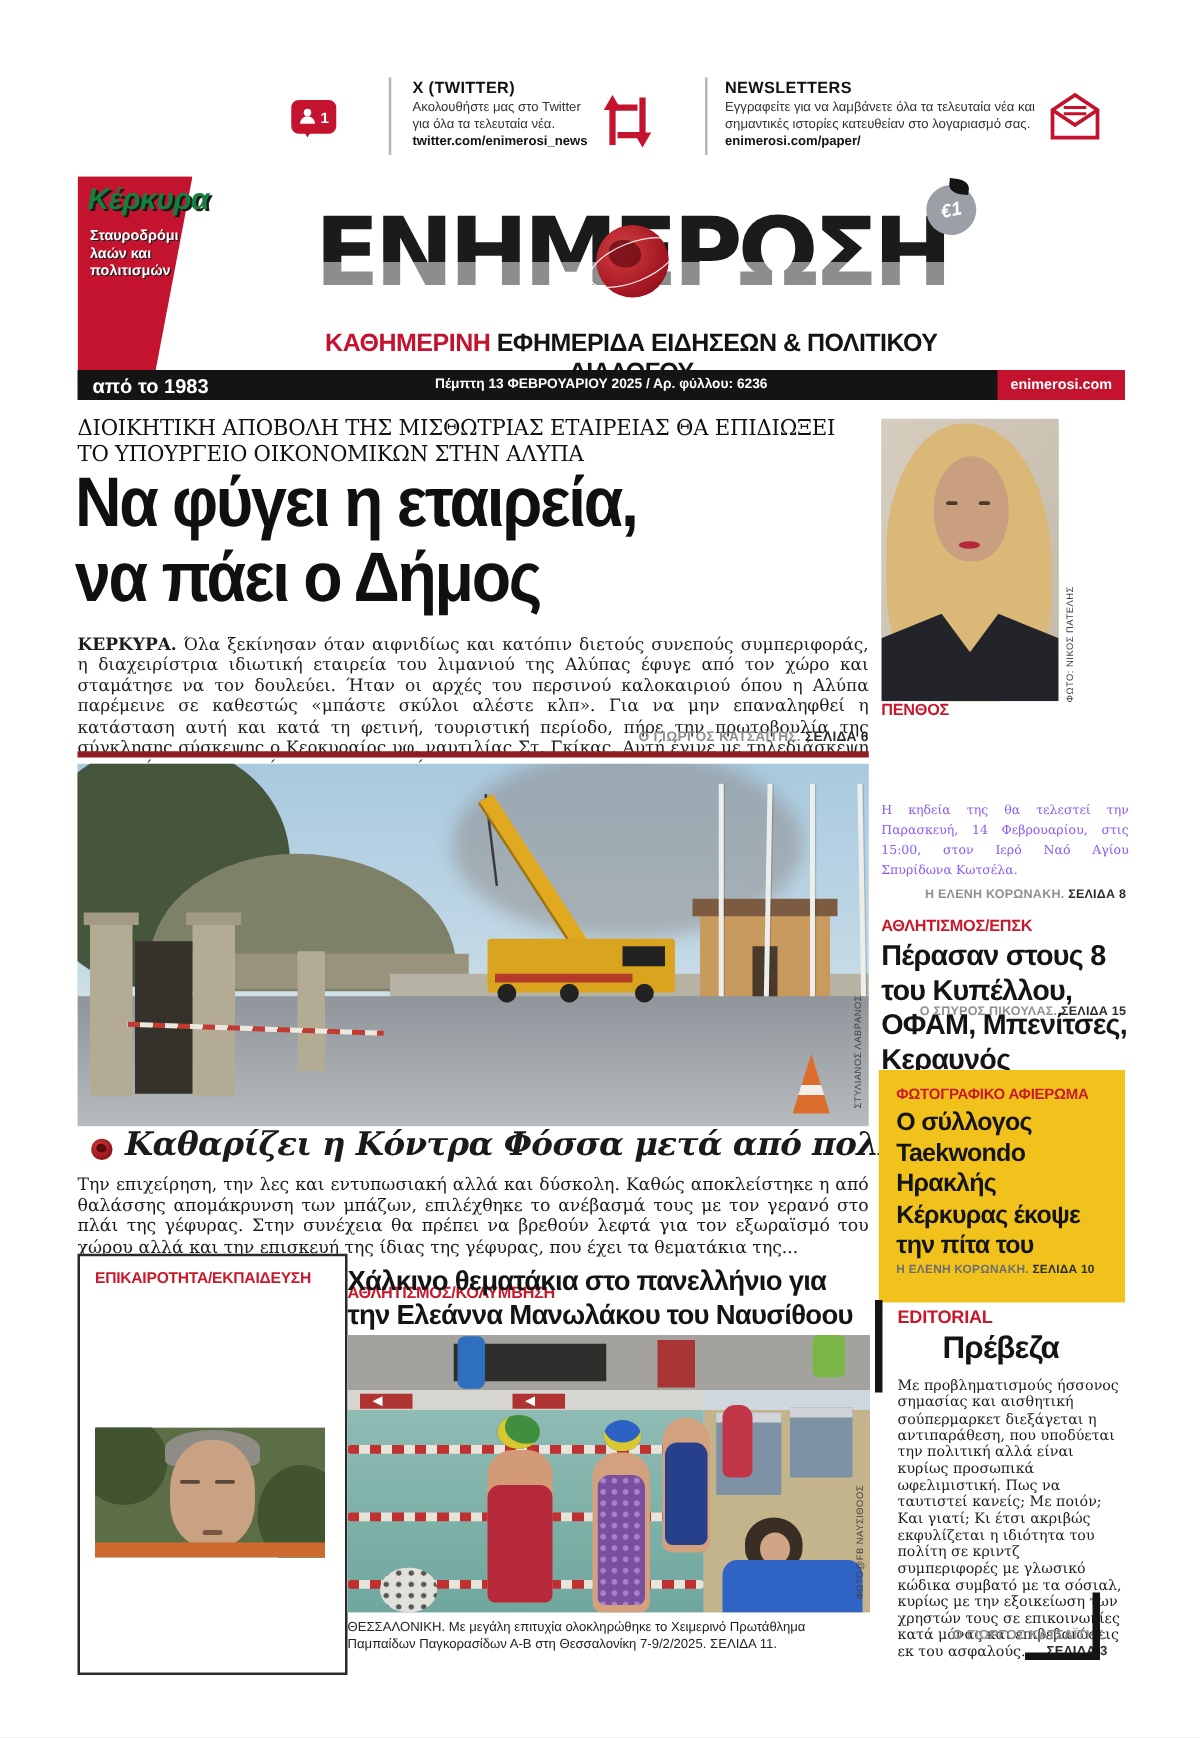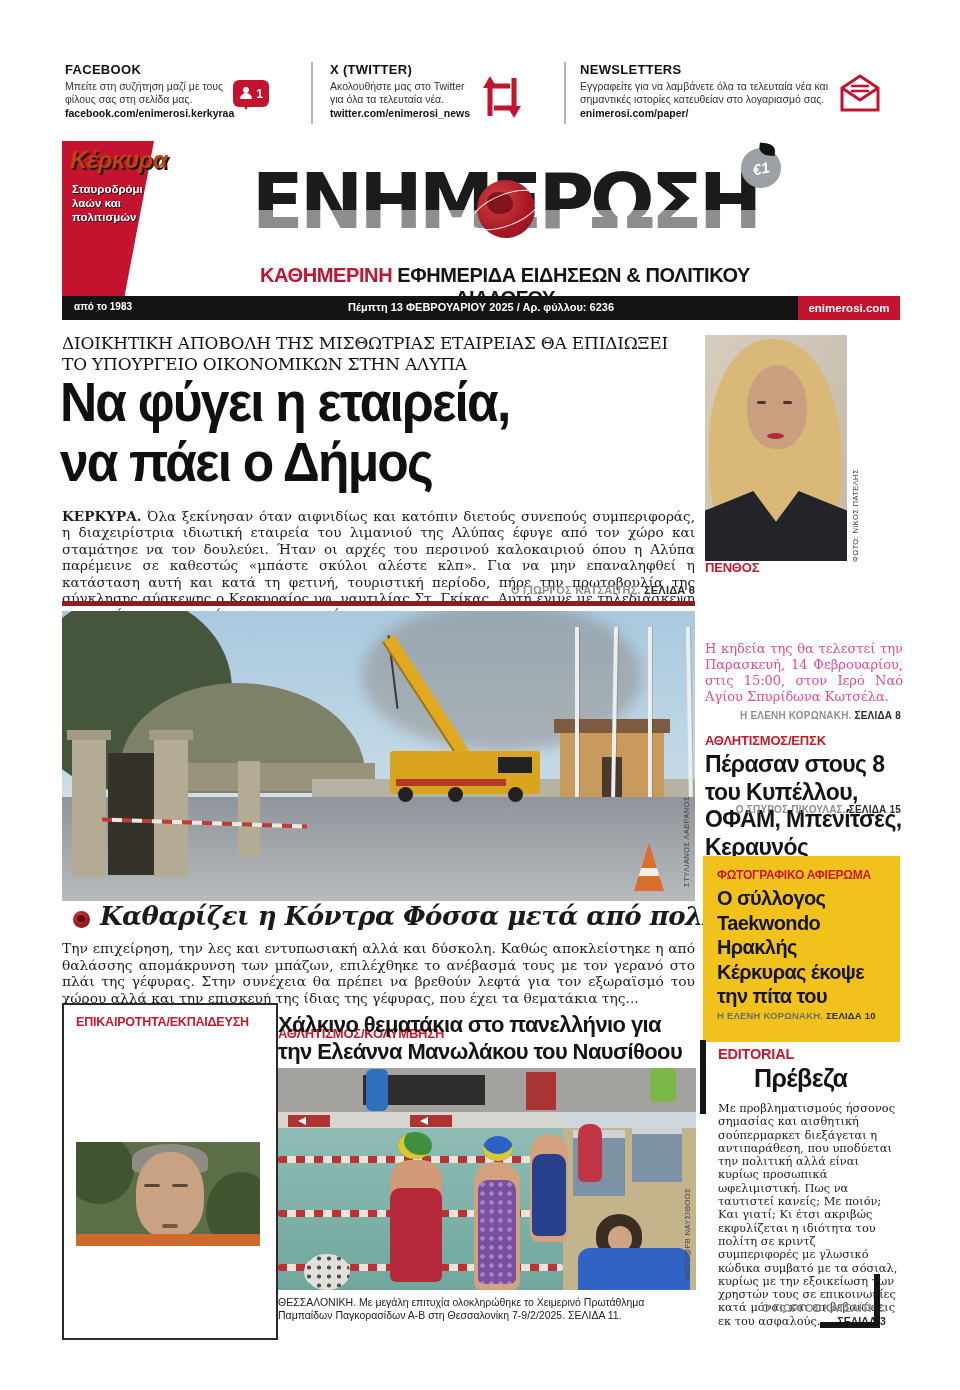--- a/index.html
+++ b/index.html
@@ -17,21 +17,21 @@
            display:flex;align-items:center;justify-content:flex-end;padding-right:6px;box-sizing:border-box;
            font-size:12px;font-weight:800;}
   .fb-icon::after{content:"";position:absolute;left:7px;bottom:-9px;border:6px solid transparent;border-top:10px solid #c3132e;}
   .fb-person{position:absolute;left:7px;top:7px;width:12px;height:12px;}
   .fb-person::before{content:"";position:absolute;left:3px;top:0;width:6px;height:6px;border-radius:50%;background:#fff;}
   .fb-person::after{content:"";position:absolute;left:0;top:6px;width:12px;height:6px;border-radius:6px 6px 0 0;background:#fff;}
 
   
   .region-shape{left:62px;top:141px;width:92px;height:155px;background:#c3132e;
                 clip-path:polygon(0 0,100% 0,68% 100%,0 100%);}
-  .region-title{left:70px;top:146px;font-size:24px;font-weight:800;font-style:italic;color:#c2410c;
+  .region-title{left:70px;top:146px;font-size:24px;font-weight:800;font-style:italic;color:#15803d;
                 text-shadow:2px 2px 0 #1a1a1a;letter-spacing:-.5px;}
   .region-sub{left:72px;top:182px;width:84px;font-size:11.5px;line-height:14px;font-weight:700;color:#fff;
               text-shadow:1px 1px 0 #1a1a1a;}
   .logo-wrap{left:225px;top:148px;width:570px;height:150px;}
   .logo-word{position:absolute;left:0;top:0;width:560px;text-align:center;
              font-family:"DejaVu Sans",sans-serif;font-weight:800;font-size:76px;letter-spacing:-4px;
              line-height:108px;
              background:linear-gradient(180deg,#1b1b1b 0 57%,#8d8d8d 57% 100%);
              -webkit-background-clip:text;background-clip:text;color:transparent;}
   .logo-globe{position:absolute;left:252px;top:32px;width:58px;height:58px;border-radius:50%;
@@ -42,21 +42,21 @@
               border-radius:50%;transform:rotate(-22deg);}
   .logo-price{position:absolute;left:516px;top:0;width:40px;height:40px;border-radius:50%;background:#9aa0a6;
               color:#fff;font-size:15px;font-weight:800;font-style:italic;display:flex;align-items:center;justify-content:center;
               transform:rotate(-12deg);}
   .logo-price::before{content:"";position:absolute;right:2px;top:-3px;width:16px;height:12px;background:#141414;
               border-radius:0 60% 0 60%;transform:rotate(18deg);}
   .logo-tagline{position:absolute;left:0;top:116px;width:560px;text-align:center;font-size:20px;font-weight:800;letter-spacing:-.4px;}
   .tag-red{color:#c3132e;}
   .tag-black{color:#141414;}
   .datebar{left:62px;top:296px;width:838px;height:24px;background:#141414;color:#fff;}
-  .db-since{position:absolute;left:12px;top:5px;font-size:10px;font-weight:700;}
+  .db-since{position:absolute;left:12px;top:5px;font-size:16px;font-weight:700;}
   .db-issue{position:absolute;left:0;width:100%;top:5px;text-align:center;font-size:11px;font-weight:700;}
   .db-site{position:absolute;right:0;top:0;width:102px;height:24px;background:#c3132e;display:flex;align-items:center;justify-content:center;
            font-size:11.5px;font-weight:800;}
 
   
   .kicker{left:62px;top:333px;width:648px;font-family:"DejaVu Serif",serif;font-size:17.5px;line-height:21px;
           color:#111;letter-spacing:-.2px;transform:scaleX(.97);transform-origin:0 0;}
   .h-big{left:60px;top:372px;font-size:56px;line-height:60px;font-weight:800;letter-spacing:-2px;color:#101010;
          transform:scaleX(.92);transform-origin:0 0;white-space:nowrap;}
   .lead-body{left:62px;top:508px;width:633px;font-family:"DejaVu Serif",serif;font-size:13.6px;line-height:16.4px;
@@ -109,21 +109,21 @@
   .pt-eye{position:absolute;width:9px;height:3px;border-radius:2px;background:#4a382c;top:66px;}
   .pt-lips{position:absolute;left:62px;top:98px;width:17px;height:6px;border-radius:50%;background:#b5293a;}
   .pt-top{position:absolute;left:0;top:156px;width:100%;height:70px;background:#23242a;
           clip-path:polygon(0 28%,34% 0,50% 44%,66% 0,100% 28%,100% 100%,0 100%);}
   .portrait-credit{left:851px;top:430px;height:132px;}
 
   .sec-label{font-size:13px;font-weight:800;color:#c8192b;letter-spacing:-.2px;}
   .rc-head{font-weight:800;color:#141414;letter-spacing:-.6px;}
   .obit-label{left:705px;top:560px;}
   .obit-head{left:705px;top:579px;width:204px;font-size:22px;line-height:26px;}
-  .obit-body{left:705px;top:641px;width:198px;font-size:13px;line-height:16px;text-align:justify;color:#ec4899;}
+  .obit-body{left:705px;top:641px;width:198px;font-size:10px;line-height:16px;text-align:justify;color:#8b5cf6;}
   .obit-byline{left:705px;top:710px;width:196px;font-size:10px;}
   .cup-label{left:705px;top:733px;}
   .cup-head{left:705px;top:751px;width:205px;font-size:23px;line-height:27.5px;}
   .cup-byline{left:705px;top:804px;width:196px;font-size:10px;}
 
   .ybox{left:703px;top:856px;width:197px;height:186px;background:#f2c21c;}
   .y-label{left:717px;top:868px;font-size:12px;}
   .y-head{left:717px;top:886px;width:172px;font-size:20px;line-height:24.5px;}
   .y-byline{left:717px;top:1010px;font-size:9.5px;}
 
@@ -185,25 +185,20 @@
   .swim-caption{left:278px;top:1296px;width:412px;font-size:10.5px;line-height:13px;color:#222;}
 
   
   .icon-svg{display:block;}
 </style>
 </head>
 <body>
 
 <div class="page">
 
-  <div class="abs" style="left:65px;top:62px;width:170px;">
-    <div class="tb-title">FACEBOOK</div>
-    <div class="tb-text">Μπείτε στη συζήτηση μαζί με τους φίλους σας στη σελίδα μας.</div>
-    <div class="tb-url">facebook.com/enimerosi.kerkyraa</div>
-  </div>
   <div class="abs fb-icon" style="left:233px;top:80px;">
     <span class="fb-person"></span>
     <span>1</span>
   </div>
   <div class="abs tb-sep" style="left:311px;top:62px;height:62px;"></div>
 
   <div class="abs" style="left:330px;top:62px;width:150px;">
     <div class="tb-title">X (TWITTER)</div>
     <div class="tb-text">Ακολουθήστε μας στο Twitter για όλα τα τελευταία νέα.</div>
     <div class="tb-url">twitter.com/enimerosi_news</div>

